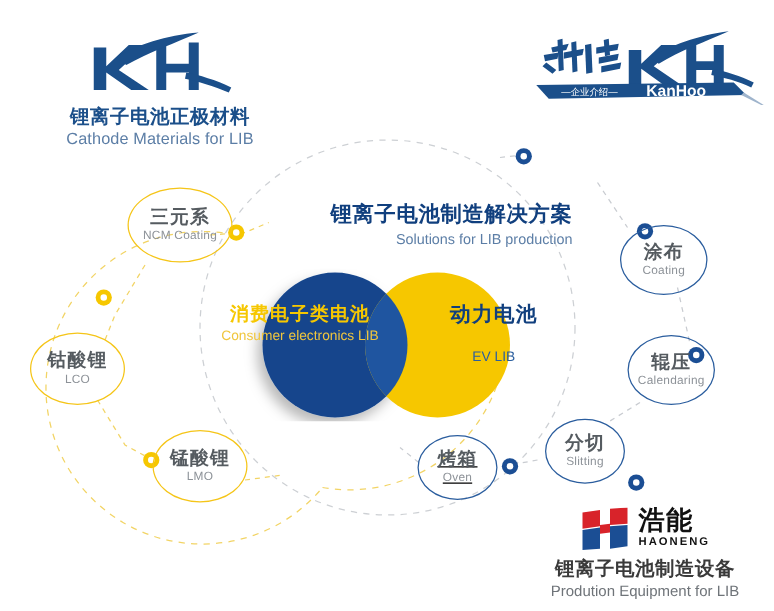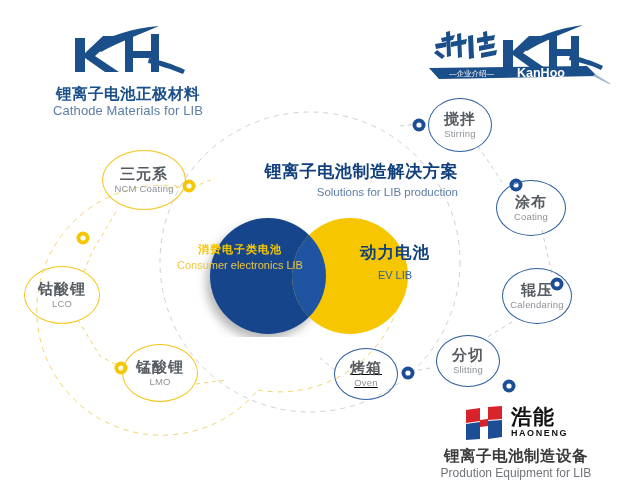--- a/index.html
+++ b/index.html
@@ -28,25 +28,25 @@
 
   
   #center-title{left:212px;top:162px;width:246px;text-align:right;}
   #center-title .t-cn{font-size:17px;font-weight:bold;color:#103f7e;letter-spacing:.6px;line-height:1.2;white-space:nowrap;}
   #center-title .t-en{font-size:11.5px;color:#5c7ea6;line-height:1.4;margin-top:2px;white-space:nowrap;}
 
   
   #venn{left:188px;top:215px;width:242px;height:122px;}
   .venn-label{position:absolute;text-align:center;white-space:nowrap;}
   #venn-left-label{left:160px;top:243px;width:160px;}
-  #venn-left-label .v-cn{font-size:11px;font-weight:bold;color:#F6C700;letter-spacing:1px;line-height:1.15;}
+  #venn-left-label .v-cn{font-size:15px;font-weight:bold;color:#F6C700;letter-spacing:1px;line-height:1.15;}
   #venn-left-label .v-en{font-size:11px;color:#F0C63D;line-height:1.3;margin-top:2px;}
   #venn-right-label{left:340px;top:243px;width:110px;}
   #venn-right-label .v-cn{font-size:16.5px;font-weight:bold;color:#103f7e;letter-spacing:1px;line-height:1.15;}
-  #venn-right-label .v-en{font-size:11px;color:#2b5f9e;line-height:1.3;margin-top:6px;}
+  #venn-right-label .v-en{font-size:11px;color:#2b5f9e;line-height:1.3;margin-top:17px;}
 
   
   .node{position:absolute;display:flex;flex-direction:column;align-items:center;justify-content:center;
         box-sizing:border-box;border-radius:50%;background:rgba(255,255,255,0.0);}
   .node .n-cn{font-size:15px;font-weight:bold;color:#555b60;letter-spacing:1px;line-height:1.05;}
   .node .n-en{font-size:9.5px;color:#8d9298;line-height:1.2;margin-top:1px;letter-spacing:.2px;}
   .node.yellow{border:1.6px solid #F5C518;}
   .node.blue{border:1.6px solid #2a5d9e;}
 
   
@@ -198,24 +198,20 @@
   <div class="node yellow" id="node-lco" style="left:24px;top:266px;width:76px;height:58px;">
     <div class="n-cn">钴酸锂</div>
     <div class="n-en">LCO</div>
   </div>
 
   <div class="node yellow" id="node-lmo" style="left:122px;top:344px;width:76px;height:58px;">
     <div class="n-cn">锰酸锂</div>
     <div class="n-en">LMO</div>
   </div>
 
-  <div class="node blue" id="node-stirring" style="left:428px;top:98px;width:64px;height:54px;">
-    <div class="n-cn">搅拌</div>
-    <div class="n-en">Stirring</div>
-  </div>
 
   <div class="node blue" id="node-coating" style="left:496px;top:180px;width:70px;height:56px;">
     <div class="n-cn">涂布</div>
     <div class="n-en">Coating</div>
   </div>
 
   <div class="node blue" id="node-calendaring" style="left:502px;top:268px;width:70px;height:56px;">
     <div class="n-cn">辊压</div>
     <div class="n-en">Calendaring</div>
   </div>

